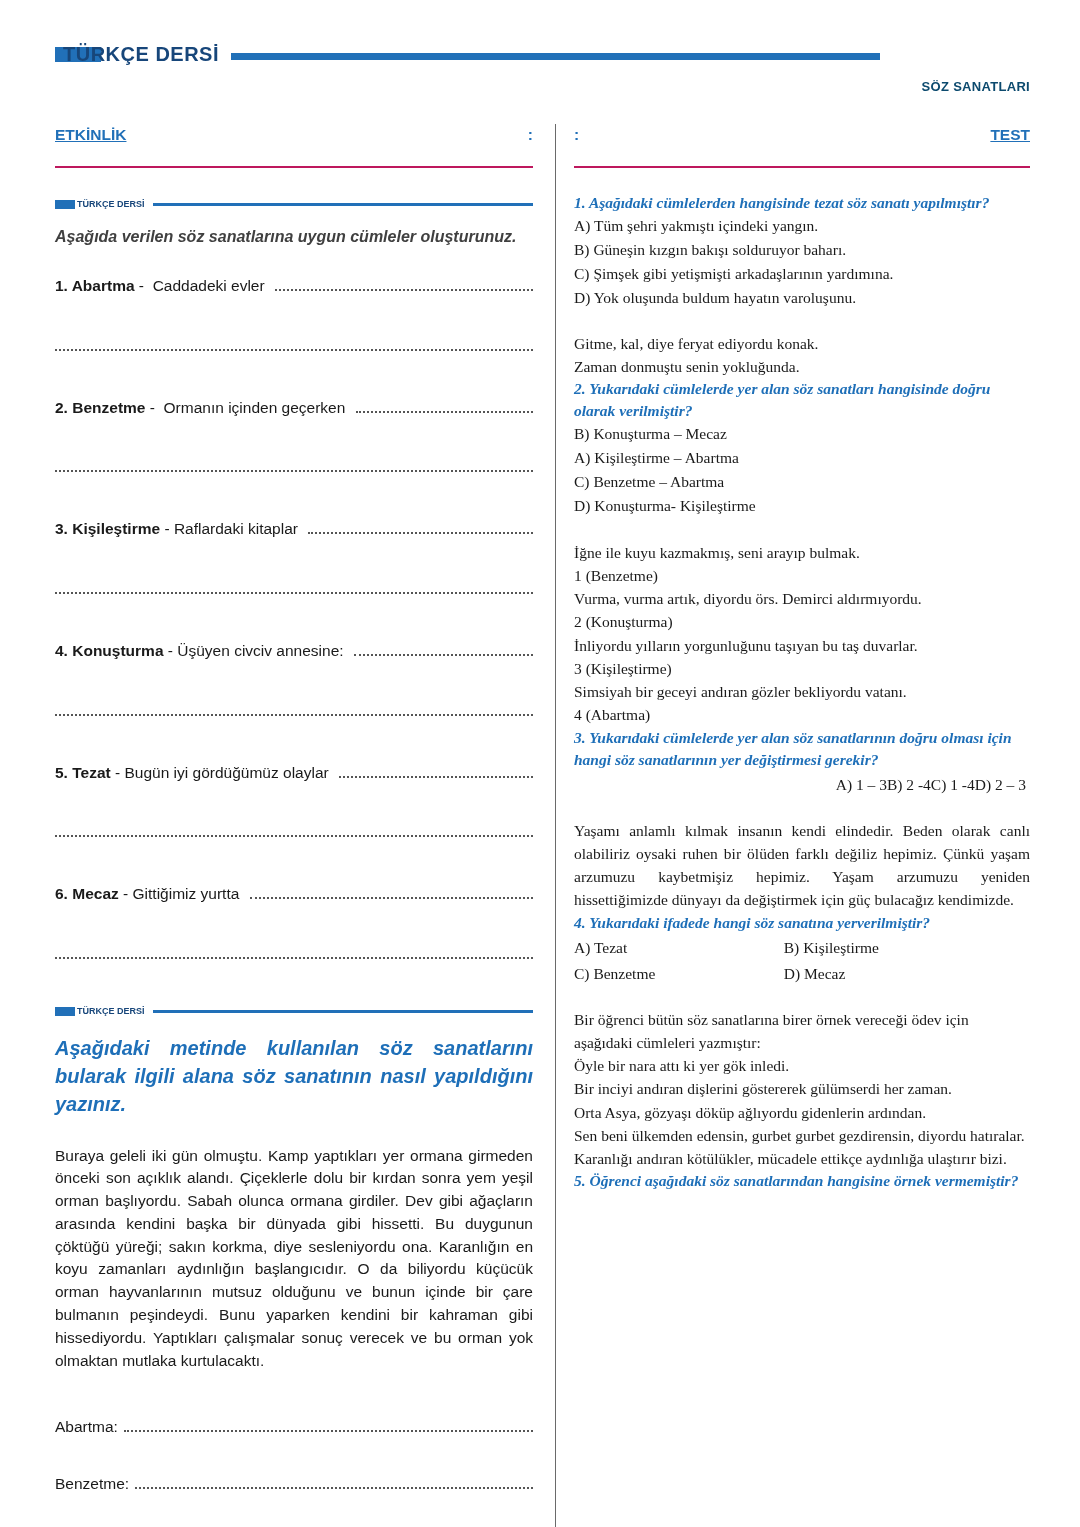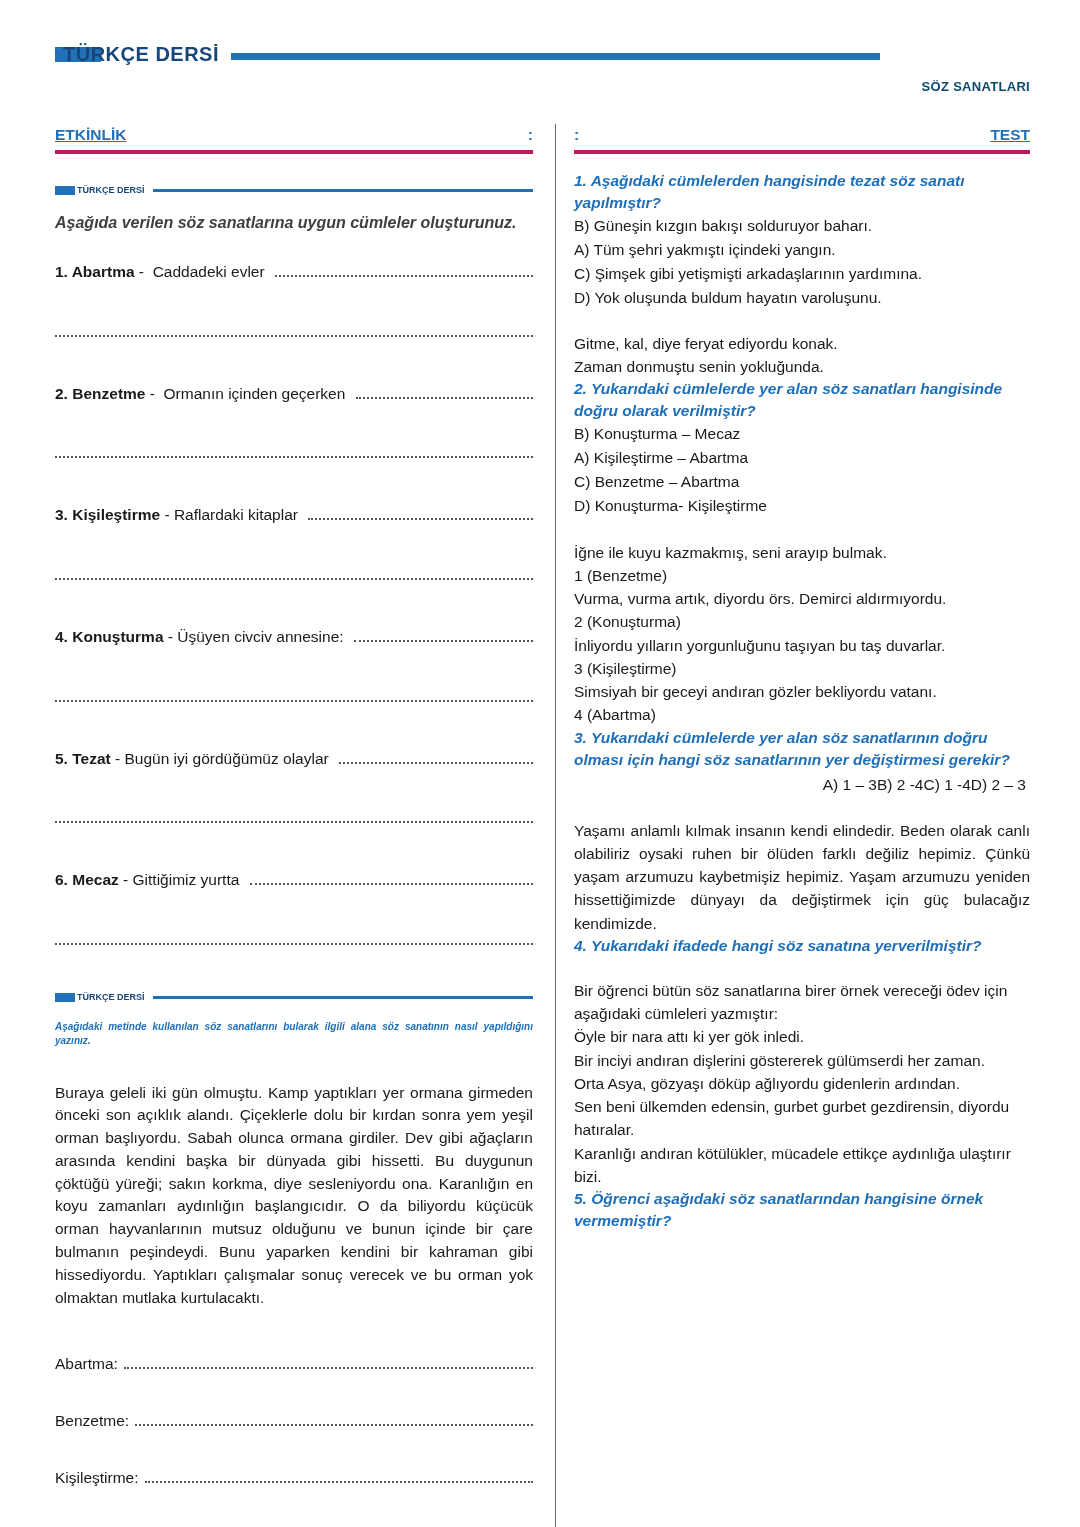--- a/index.html
+++ b/index.html
@@ -15,42 +15,42 @@
   .brandtext{font-weight:bold;font-size:20px;color:#17467a;margin-left:-38px;letter-spacing:.5px;white-space:nowrap;}
   .brandrule{flex:1;height:7px;background:#2170b8;margin:4px 150px 0 12px;}
   .topic{text-align:right;color:#0c4a6e;font-weight:bold;font-size:13px;margin-top:12px;letter-spacing:.3px;}
   
   .cols{display:flex;margin-top:28px;}
   .leftcol{width:478px;flex:0 0 auto;}
   .divider{width:1px;background:#6a6a6a;margin:0 18px 0 22px;}
   .rightcol{flex:1;min-width:0;}
   .colhead{
     display:flex;justify-content:space-between;align-items:flex-end;
-    border-bottom:4px solid #be185d;padding-bottom:4px;
+    border-bottom:2px solid #be185d;padding-bottom:20px;
     color:#2170b8;font-weight:bold;font-size:15.5px;
   }
   .colhead .u{text-decoration:underline;}
   
   .minibrand{display:flex;align-items:center;margin:30px 0 16px;}
   .minibox{width:20px;height:9px;background:#2170b8;flex:0 0 auto;}
   .minitext{font-size:9px;font-weight:bold;color:#17467a;margin:0 8px 0 2px;white-space:nowrap;}
   .minirule{flex:1;height:3px;background:#2170b8;}
   
   .instr1{font-weight:bold;font-style:italic;color:#404040;text-align:justify;margin:0 0 26px;font-size:16px;}
-  .instr2{font-weight:bold;font-style:italic;color:#1e6fb8;text-align:justify;margin:0 0 34px;font-size:10px;}
+  .instr2{font-weight:bold;font-style:italic;color:#1e6fb8;text-align:justify;margin:0 0 27px;font-size:20px;}
   .item{margin-bottom:46px;}
   .itemline{display:flex;align-items:baseline;white-space:pre;}
   .itemline .b{font-weight:bold;}
   .leader{flex:1;border-bottom:2px dotted #555;margin:0 0 3px 6px;min-width:20px;}
   .dotline{border-bottom:2px dotted #555;height:22px;margin-top:30px;}
   .passage{text-align:justify;line-height:1.47;margin:0;}
   .answers{margin-top:44px;}
   .answerline{display:flex;align-items:baseline;margin-bottom:35px;}
   
-  .qarea{margin-top:16px;}
+  .qarea{margin-top:24px;font-family:Liberation Serif, serif;}
   .stem{color:#1e6fb8;font-weight:bold;font-style:italic;margin:0;line-height:1.42;}
   .opt{line-height:1.55;}
   .ctx{line-height:1.5;}
   .ctxjust{text-align:justify;line-height:1.5;margin:0;}
   .gap{height:22px;}
   .optrow{display:flex;justify-content:flex-end;padding-right:4px;margin-top:2px;}
   .optgrid{display:grid;grid-template-columns:46% 54%;row-gap:2px;margin-top:2px;}
 </style>
 </head>
 <body>
@@ -162,22 +162,22 @@
 
       <div class="colhead">
         <span>:</span>
         <span class="u">TEST</span>
       </div>
 
       <div class="qarea">
 
         <section>
           <p class="stem">1. Aşağıdaki cümlelerden hangisinde tezat söz sanatı yapılmıştır?</p>
+          <div class="opt">A) Tüm şehri yakmıştı içindeki yangın.</div>
           <div class="opt">B) Güneşin kızgın bakışı solduruyor baharı.</div>
-          <div class="opt">A) Tüm şehri yakmıştı içindeki yangın.</div>
           <div class="opt">C) Şimşek gibi yetişmişti arkadaşlarının yardımına.</div>
           <div class="opt">D) Yok oluşunda buldum hayatın varoluşunu.</div>
         </section>
 
         <div class="gap"></div>
 
         <section>
           <div class="ctx">Gitme, kal, diye feryat ediyordu konak.</div>
           <div class="ctx">Zaman donmuştu senin yokluğunda.</div>
           <p class="stem">2. Yukarıdaki cümlelerde yer alan söz sanatları hangisinde doğru olarak verilmiştir?</p>
@@ -205,20 +205,26 @@
             <span class="opt">C) 1 -4</span>
             <span class="opt">D) 2 – 3</span>
           </div>
         </section>
 
         <div class="gap"></div>
 
         <section>
           <p class="ctxjust">Yaşamı anlamlı kılmak insanın kendi elindedir. Beden olarak canlı olabiliriz oysaki ruhen bir ölüden farklı değiliz hepimiz. Çünkü yaşam arzumuzu kaybetmişiz hepimiz. Yaşam arzumuzu yeniden hissettiğimizde dünyayı da değiştirmek için güç bulacağız kendimizde.</p>
           <p class="stem">4. Yukarıdaki ifadede hangi söz sanatına yerverilmiştir?</p>
+          <div class="optgrid">
+            <span class="opt">A) Tezat</span>
+            <span class="opt">B) Kişileştirme</span>
+            <span class="opt">C) Benzetme</span>
+            <span class="opt">D) Mecaz</span>
+          </div>
         </section>
 
         <div class="gap"></div>
 
         <section>
           <div class="ctx">Bir öğrenci bütün söz sanatlarına birer örnek vereceği ödev için aşağıdaki cümleleri yazmıştır:</div>
           <div class="ctx">Öyle bir nara attı ki yer gök inledi.</div>
           <div class="ctx">Bir inciyi andıran dişlerini göstererek gülümserdi her zaman.</div>
           <div class="ctx">Orta Asya, gözyaşı döküp ağlıyordu gidenlerin ardından.</div>
           <div class="ctx">Sen beni ülkemden edensin, gurbet gurbet gezdirensin, diyordu hatıralar.</div>

